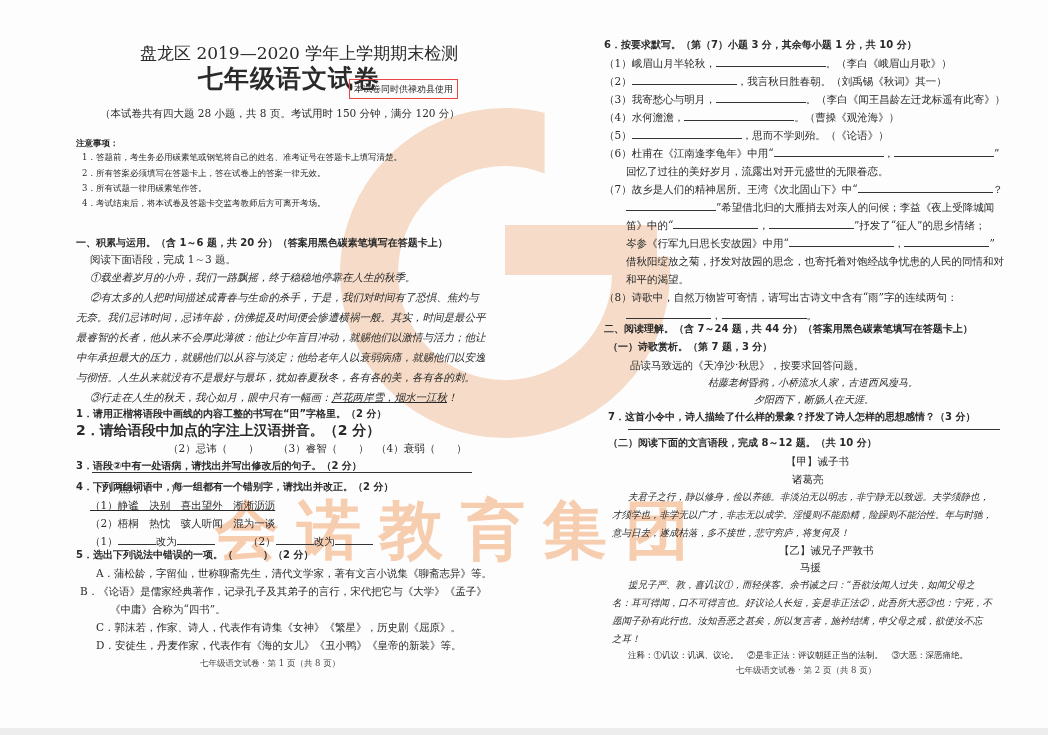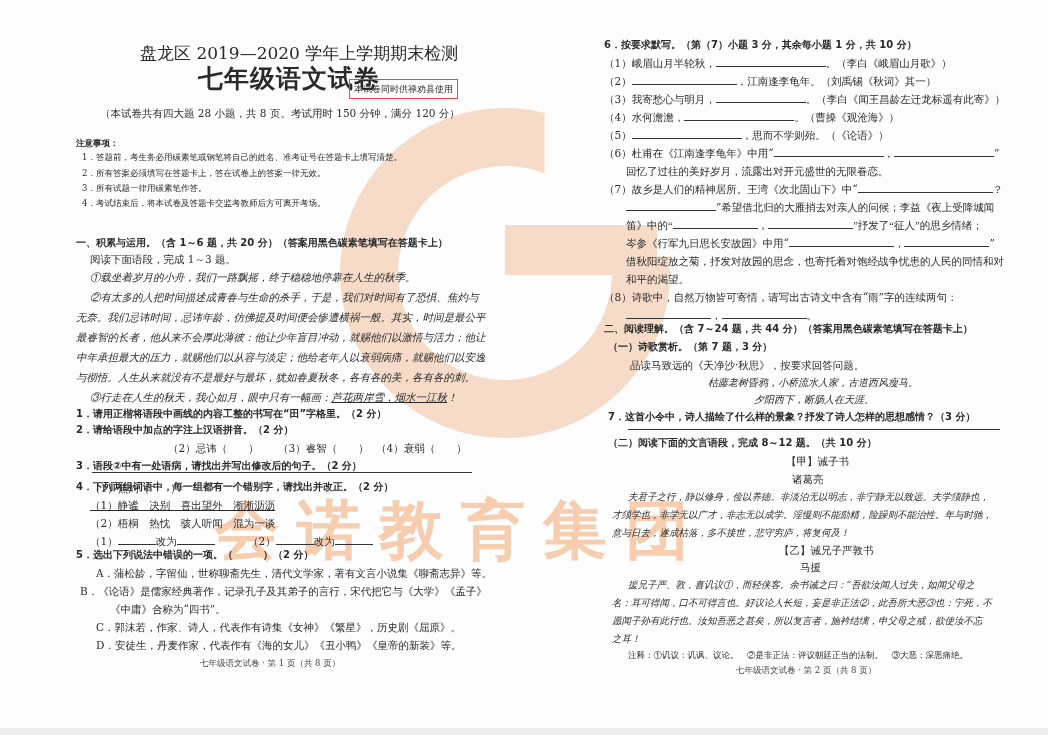--- a/index.html
+++ b/index.html
@@ -69,21 +69,21 @@
     <div class="line kai" style="left:30px; top:290px;">②有太多的人把时间描述成青春与生命的杀手，于是，我们对时间有了恐惧、焦灼与</div>
     <div class="line kai" style="left:16px; top:310px;">无奈。我们忌讳时间，忌讳年龄，仿佛提及时间便会惨遭横祸一般。其实，时间是最公平</div>
     <div class="line kai" style="left:16px; top:330px;">最睿智的长者，他从来不会厚此薄彼：他让少年盲目冲动，就赐他们以激情与活力；他让</div>
     <div class="line kai" style="left:16px; top:350px;">中年承担最大的压力，就赐他们以从容与淡定；他给老年人以衰弱病痛，就赐他们以安逸</div>
     <div class="line kai" style="left:16px; top:370px;">与彻悟。人生从来就没有不是最好与最坏，犹如春夏秋冬，各有各的美，各有各的刺。</div>
     <div class="line kai" style="left:30px; top:390px;">
       <span>③行走在人生的秋天，我心如月，眼中只有一幅画：</span><span class="ul">芦花两岸雪，烟水一江秋</span><span>！</span>
     </div>
 
     <div class="line b" style="left:16px; top:407px; font-size:10px;">1．请用正楷将语段中画线的内容工整的书写在“田”字格里。（2 分）</div>
-    <div class="line b" style="left:16px; top:423px; font-size:10px;">2．请给语段中加点的字注上汉语拼音。（2 分）</div>
+    <div class="line b" style="left:16px; top:423px; font-size:14px;">2．请给语段中加点的字注上汉语拼音。（2 分）</div>
     <div class="line" style="left:30px; top:441px;margin-top:40px;">（1）焦灼（　　）</div>
     <div class="line" style="left:108px; top:441px;">（2）忌讳（　　）</div>
     <div class="line" style="left:218px; top:441px;">（3）睿智（　　）</div>
     <div class="line" style="left:316px; top:441px;">（4）衰弱（　　）</div>
     <div class="line b" style="left:16px; top:459px; font-size:10px;">3．语段②中有一处语病，请找出并写出修改后的句子。（2 分）</div>
     <div class="hr" style="left:32px; top:472px; width:380px;"></div>
     <div class="line b" style="left:16px; top:480px; font-size:10px;">4．下列两组词语中，每一组都有一个错别字，请找出并改正。（2 分）</div>
     <div class="line" style="left:30px; top:498px;text-decoration:underline;">（1）静谧　决别　喜出望外　淅淅沥沥</div>
     <div class="line" style="left:30px; top:516px;">（2）梧桐　热忱　骇人听闻　混为一谈</div>
     <div class="line" style="left:30px; top:534px;">
@@ -99,21 +99,21 @@
     <div class="line foot" style="left:140px; top:656px;">七年级语文试卷 · 第 1 页（共 8 页）</div>
   </div>
 
   <div class="page right">
     <div class="line b" style="left:0; top:38px; font-size:10px;">6．按要求默写。（第（7）小题 3 分，其余每小题 1 分，共 10 分）</div>
 
     <div class="line" style="left:0; top:56px;">
       <span>（1）峨眉山月半轮秋，</span><span class="blank" style="width:110px;"></span><span>。（李白《峨眉山月歌》）</span>
     </div>
     <div class="line" style="left:0; top:74px;">
-      <span>（2）</span><span class="blank" style="width:105px;"></span><span>，江南逢李龟年。（刘禹锡《秋词》其一）</span>
+      <span>（2）</span><span class="blank" style="width:105px;"></span><span>，我言秋日胜春朝。（刘禹锡《秋词》其一）</span>
     </div>
     <div class="line" style="left:0; top:92px;">
       <span>（3）我寄愁心与明月，</span><span class="blank" style="width:90px;"></span><span>。（李白《闻王昌龄左迁龙标遥有此寄》）</span>
     </div>
     <div class="line" style="left:0; top:110px;">
       <span>（4）水何澹澹，</span><span class="blank" style="width:110px;"></span><span>。（曹操《观沧海》）</span>
     </div>
     <div class="line" style="left:0; top:128px;">
       <span>（5）</span><span class="blank" style="width:110px;"></span><span>，思而不学则殆。（《论语》）</span>
     </div>
@@ -121,21 +121,21 @@
       <span>（6）杜甫在《江南逢李龟年》中用“</span><span class="blank" style="width:110px;"></span>，<span class="blank" style="width:100px;"></span>”
     </div>
     <div class="line" style="left:22px; top:164px;">回忆了过往的美好岁月，流露出对开元盛世的无限眷恋。</div>
 
     <div class="line" style="left:0; top:182px;">
       <span>（7）故乡是人们的精神居所。王湾《次北固山下》中“</span><span class="blank" style="width:135px;"></span>？
     </div>
     <div class="line" style="left:22px; top:200px;">
       <span class="blank" style="width:90px;"></span><span>”希望借北归的大雁捎去对亲人的问候；李益《夜上受降城闻</span>
     </div>
-    <div class="line" style="left:22px; top:218px;font-family:Liberation Serif, serif;">
+    <div class="line" style="left:22px; top:218px;">
       <span>笛》中的“</span><span class="blank" style="width:85px;"></span>，<span class="blank" style="width:85px;"></span><span>”抒发了“征人”的思乡情绪；</span>
     </div>
     <div class="line" style="left:22px; top:236px;">
       <span>岑参《行军九日思长安故园》中用“</span><span class="blank" style="width:105px;"></span>，<span class="blank" style="width:85px;"></span>”
     </div>
     <div class="line" style="left:22px; top:254px;">借秋阳绽放之菊，抒发对故园的思念，也寄托着对饱经战争忧患的人民的同情和对</div>
     <div class="line" style="left:22px; top:272px;">和平的渴望。</div>
     <div class="line" style="left:0; top:290px;">（8）诗歌中，自然万物皆可寄情，请写出古诗文中含有“雨”字的连续两句：</div>
     <div class="line" style="left:22px; top:308px;">
       <span class="blank" style="width:85px;"></span>，<span class="blank" style="width:85px;"></span>。

